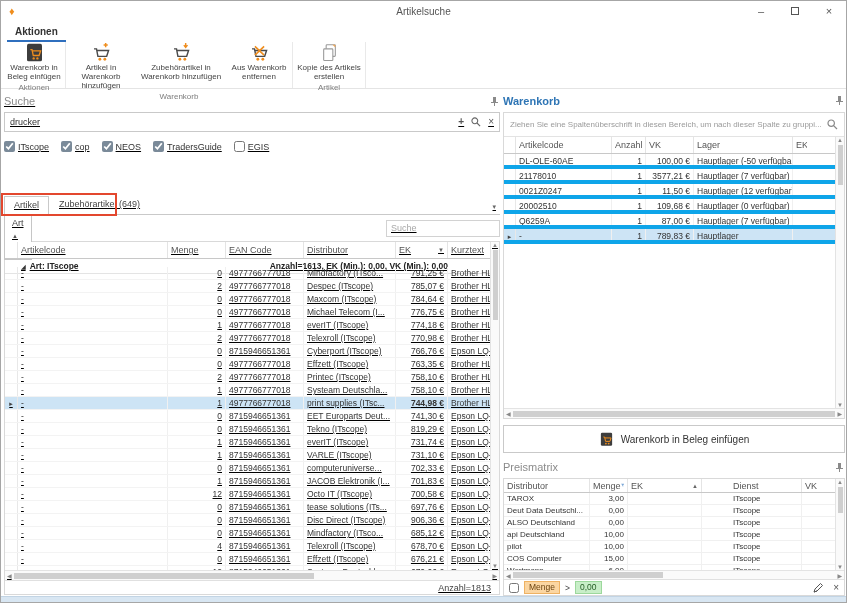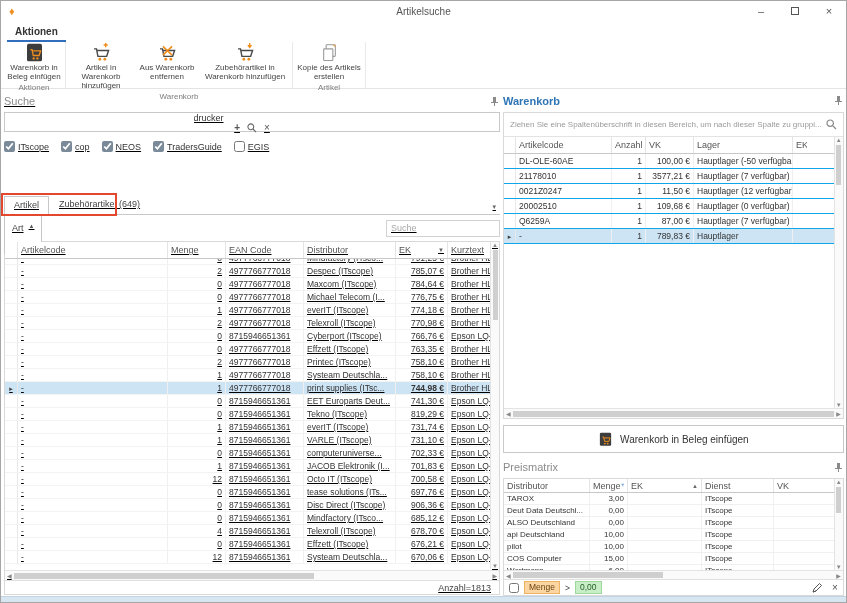--- a/index.html
+++ b/index.html
@@ -30,39 +30,39 @@
   .content { display:flex; height:507px; }
   .left-col { width:502px; padding:0 3px; position:relative;text-decoration:underline; }
   .gutter { width:26px; }
   .right-col { flex:1; padding-right:4px; display:flex; flex-direction:column; }
 
   .panel-head { height:18px; margin-top:3px; display:flex; align-items:center; justify-content:space-between; font-size:11px; color:#8b8b8b; }
   .panel-head.blue .p-title { color:#2e75b5; font-weight:bold; }
   .pin { width:11px; height:11px; }
 
   
-  .search-box { height:20px; margin-top:2px; border:1px solid #c9c9c9; display:flex; align-items:center; padding:0 5px;flex-direction:column; }
+  .search-box { height:20px; margin-top:2px; border:1px solid #c9c9c9; display:flex; align-items:center; padding:0 5px; }
   .search-box input { flex:1; border:none; outline:none; font-size:9px; color:#333; font-family:"Liberation Sans",sans-serif; }
   .sicons { display:flex; align-items:center; gap:7px; color:#555; }
   .sicon { font-size:10px; line-height:10px; }
   .checks { display:flex; gap:12px; margin-top:6px; height:17px; align-items:center; font-size:9px; color:#333; }
   .checks label { display:flex; align-items:center; gap:3px; }
   .checks input { width:11px; height:11px; accent-color:#7a8a99; }
   .spacer { height:41px; }
 
   
   .tabs-row { position:relative; height:19px; border-bottom:1px solid #c9c9c9; display:flex; align-items:flex-end; }
   .tab { font-size:9px; color:#444; padding:3px 9px 4px; border:1px solid transparent; }
   .tab.active { background:#fff; border-color:#c9c9c9; border-bottom-color:#fff; margin-bottom:-1px; }
   .tab-caret { margin-left:auto; font-size:7px; color:#666; padding:0 4px 3px 0; }
   .red-box { position:absolute; left:0; top:104px; width:116px; height:23px; border:2px solid #e3472e; pointer-events:none; z-index:3; }
 
   
   .grid-toolbar { height:26px; display:flex; align-items:center; }
-  .chip { border:1px solid #c6c6c6; background:#fff; font-size:9px; color:#444; padding:20px 7px; display:flex; align-items:flex-start; gap:5px; }
+  .chip { border:1px solid #c6c6c6; background:#fff; font-size:9px; color:#444; padding:20px 7px; display:flex; align-items:flex-start; gap:5px;flex-direction:column; }
   .chip .sort { font-size:6px; color:#555; }
   .mini-search { margin-left:auto; width:114px; height:17px; border:1px solid #d2d2d2; font-size:9px; color:#666; padding:0 4px; outline:none; font-family:"Liberation Sans",sans-serif; }
   .mini-search::placeholder { color:#a8a8a8; }
 
   
   .ghead { display:flex; background:#fff; border-bottom:1px solid #c8c8c8; }
   .hc { font-size:9px; color:#555; padding:2px 3px; border-right:1px solid #e4e4e4; display:flex; align-items:center; height:16px; overflow:hidden; white-space:nowrap; }
   .hc .sort { margin-left:auto; font-size:6px; color:#666; }
   .num { justify-content:flex-end; }
   .c { padding:0 3px; border-right:1px solid #f0f0f0; overflow:hidden; white-space:nowrap; }
@@ -94,35 +94,35 @@
   .hfill { flex:1; }
   .gfoot { height:14px; border-top:1px solid #e0e0e0; display:flex; align-items:center; justify-content:flex-end; font-size:9px; color:#444; padding-right:8px; }
 
   
   .wk-box { height:308px; border:1px solid #d9d9d9; display:flex; flex-direction:column; margin-top:2px; }
   .groupby { height:24px; border-bottom:1px solid #e3e3e3; display:flex; align-items:center; padding:0 6px; font-size:8px; color:#9a9a9a; gap:4px; }
   .groupby .hint { flex:1; overflow:hidden; white-space:nowrap; }
   .wk-mid { flex:1; display:flex; overflow:hidden; }
   .wk-main { flex:1; display:flex; flex-direction:column; overflow:hidden; }
   .wk-rows-fill { flex:1; }
-  .wkrow { display:flex; height:15px; line-height:15px; font-size:8.5px; color:#333; border-bottom:1px solid #0ea5e9; }
+  .wkrow { display:flex; height:15px; line-height:15px; font-size:8.5px; color:#333; border-bottom:4px solid #0ea5e9; }
   .wkrow.selected { background:#cde4f5; }
   .k-sel { width:12px; border-right:1px solid #e8e8e8; text-align:center; font-size:7px; color:#444; }
   .k-code { width:96px; } .k-anz { width:34px; } .k-vk { width:48px; }
   .k-lager { width:99px; } .k-ek { width:14px; border-right:none; }
 
   .insert-btn { height:28px; margin-top:6px; border:1px solid #c9c9c9; background:#fff; display:flex; align-items:center; justify-content:center; gap:7px; font-size:10px; color:#333; cursor:default; }
 
   
   .pm-box { height:118px; border:1px solid #d9d9d9; display:flex; flex-direction:column; margin-top:2px; }
   .pm-mid { flex:1; display:flex; overflow:hidden; }
   .pm-main { flex:1; overflow:hidden; }
   .pmrow { display:flex; height:12px; line-height:12px; font-size:8px; color:#333; border-bottom:1px solid #f0f0f0; }
   .m-dist { width:86px; } .m-menge { width:38px; } .m-ek { width:74px; }
-  .m-dienst { width:72px; } .m-vk { width:33px; border-right:none; }
+  .m-dienst { width:72px;margin-left:28px; } .m-vk { width:33px; border-right:none; }
   .pm-filter { height:16px; border-top:1px solid #e0e0e0; display:flex; align-items:center; gap:5px; padding:0 5px; font-size:8.5px; color:#444; }
   .pm-filter input { width:10px; height:10px; accent-color:#7a8a99; }
   .chip-field { background:#fbd6a2; border:1px solid #eeb263; padding:0 4px; color:#6b4310; line-height:11px; }
   .chip-val { background:#c8eec8; border:1px solid #9cd89c; padding:0 4px; color:#245c24; line-height:11px; }
   .pm-ficons { margin-left:auto; display:flex; gap:10px; align-items:center; color:#555; }
 
   .bottom-strip { position:absolute; left:0; right:0; bottom:0; height:6px; background:#d8e6f2; border-top:1px solid #c2d4e4; }
 </style>
 </head>
 <body>
@@ -164,37 +164,37 @@
       <div class="rbtns">
         <div class="rbtn" style="width:68px">
           <svg viewBox="0 0 24 24">
               <path d="M3 7h3l1.7 9h10.5l2.3-7H7" fill="none" stroke="#4a4a4a" stroke-width="1.7"></path>
               <circle cx="10" cy="19.5" r="1.7" fill="#ef8d1d"></circle>
               <circle cx="16" cy="19.5" r="1.7" fill="#ef8d1d"></circle>
               <path d="M17 0v5M14.5 2.5h5" stroke="#ef8d1d" stroke-width="1.8"></path>
             </svg>
           <span class="rlabel">Artikel in Warenkorb hinzufügen</span>
         </div>
+        <div class="rbtn" style="width:92px">
+          <svg viewBox="0 0 24 24">
+              <path d="M3 7h3l1.7 9h10.5l2.3-7H7" fill="none" stroke="#4a4a4a" stroke-width="1.7"></path>
+              <circle cx="10" cy="19.5" r="1.7" fill="#ef8d1d"></circle>
+              <circle cx="16" cy="19.5" r="1.7" fill="#ef8d1d"></circle>
+              <path d="M17 0v4.2M14.8 2.6L17 5.2l2.2-2.6" stroke="#ef8d1d" stroke-width="1.7" fill="none"></path>
+            </svg>
+          <span class="rlabel">Zubehörartikel in Warenkorb hinzufügen</span>
+        </div>
         <div class="rbtn" style="width:64px">
           <svg viewBox="0 0 24 24">
               <path d="M3 7h3l1.7 9h10.5l2.3-7H7" fill="none" stroke="#4a4a4a" stroke-width="1.7"></path>
               <circle cx="10" cy="19.5" r="1.7" fill="#ef8d1d"></circle>
               <circle cx="16" cy="19.5" r="1.7" fill="#ef8d1d"></circle>
               <path d="M6.5 4l11 10.5M17.5 4l-11 10.5" stroke="#ef8d1d" stroke-width="1.9"></path>
             </svg>
           <span class="rlabel">Aus Warenkorb entfernen</span>
-        </div>
-        <div class="rbtn" style="width:92px">
-          <svg viewBox="0 0 24 24">
-              <path d="M3 7h3l1.7 9h10.5l2.3-7H7" fill="none" stroke="#4a4a4a" stroke-width="1.7"></path>
-              <circle cx="10" cy="19.5" r="1.7" fill="#ef8d1d"></circle>
-              <circle cx="16" cy="19.5" r="1.7" fill="#ef8d1d"></circle>
-              <path d="M17 0v4.2M14.8 2.6L17 5.2l2.2-2.6" stroke="#ef8d1d" stroke-width="1.7" fill="none"></path>
-            </svg>
-          <span class="rlabel">Zubehörartikel in Warenkorb hinzufügen</span>
         </div>
       </div>
       <div class="rglabel">Warenkorb</div>
     </div>
     <div class="rgroup">
       <div class="rbtns">
         <div class="rbtn" style="width:70px">
           <svg viewBox="0 0 24 24">
               <rect x="8" y="2" width="11" height="14" rx="1" fill="#fff" stroke="#9a9a9a" stroke-width="1.3"></rect>
               <path d="M15.5 2h3.5v3.5z" fill="#f0a95a"></path>
@@ -286,20 +286,25 @@
               <span class="hc w-menge">Menge</span>
               <span class="hc w-ean">EAN Code</span>
               <span class="hc w-dist">Distributor</span>
               <span class="hc w-ek">
                   <span>EK</span>
                   <span class="sort">▼</span>
                 </span>
               <span class="hc w-kurz">Kurztext</span>
             </div>
             <div class="grid-body">
+              <div class="group-row">
+                <span class="group-exp">◢</span>
+                <span>Art: ITscope</span>
+                <span class="group-sum">Anzahl=1613,  EK (Min.): 0,00,  VK (Min.): 0,00</span>
+              </div>
               <div>
 
                   <div class="grow partial-top">
                     <span class="c c-sel"></span>
                     <span class="c w-code">-</span>
                     <span class="c w-menge num">0</span>
                     <span class="c w-ean">4977766777018</span>
                     <span class="c w-dist">Mindfactory (ITsco...</span>
                     <span class="c w-ek num c-ek">791,25 €</span>
                     <span class="c w-kurz">Brother HL-L931</span>

